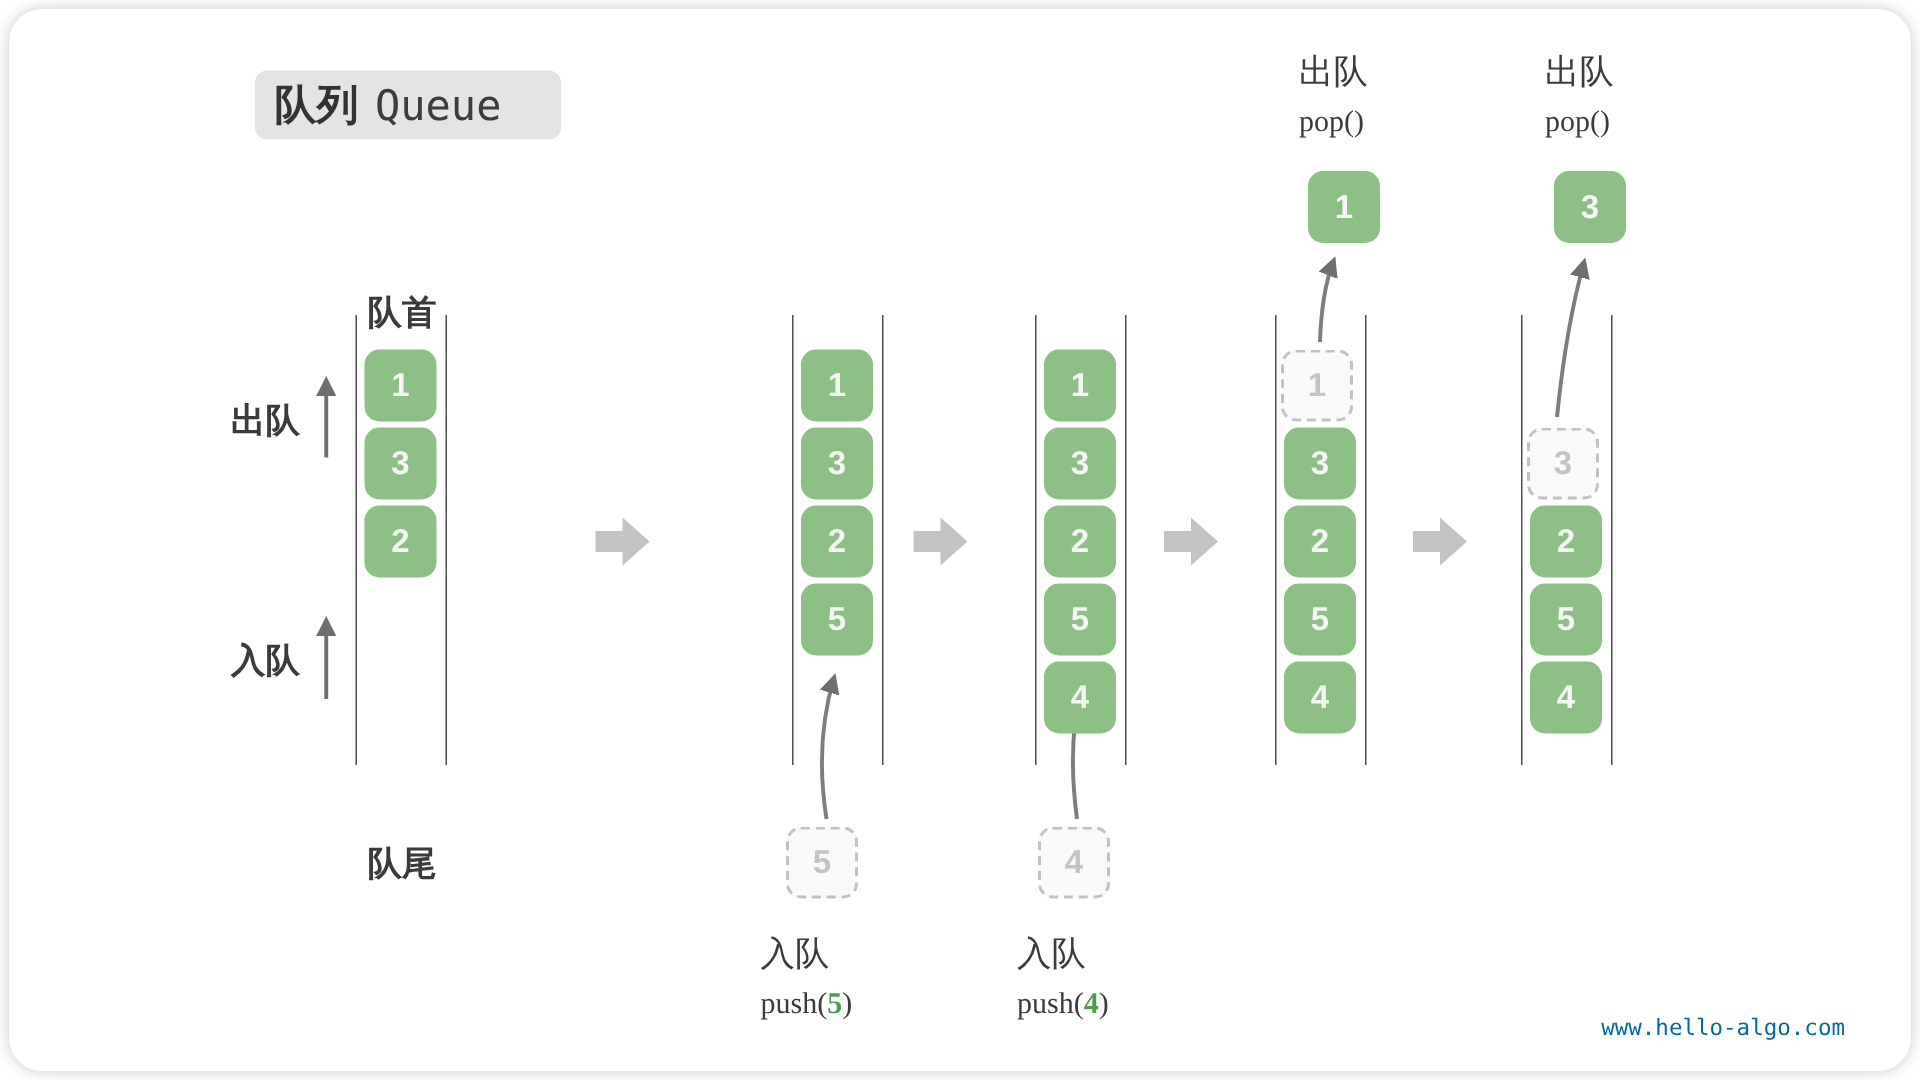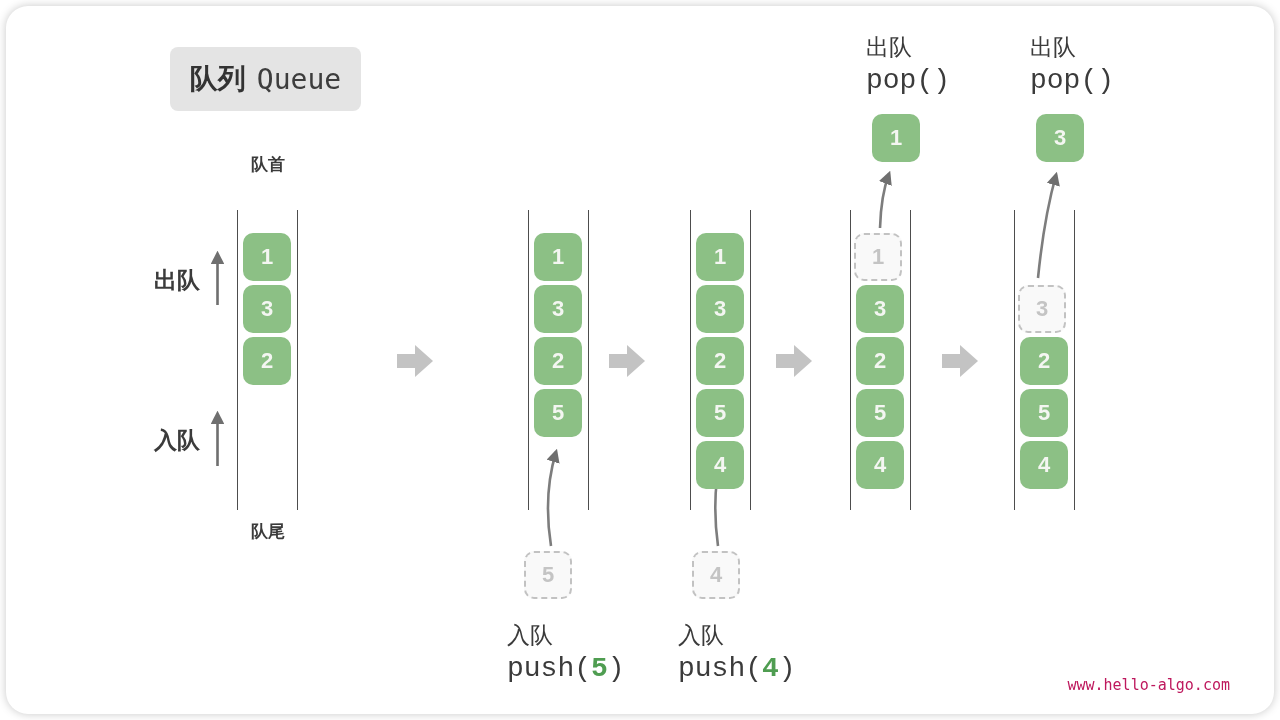--- a/index.html
+++ b/index.html
@@ -10,28 +10,28 @@
   }
   .card{
     position:absolute;left:6px;top:6px;right:6px;bottom:6px;
     background:#ffffff;border-radius:22px;
     box-shadow:0 0 10px rgba(0,0,0,0.22);
   }
   .overlay{position:absolute;left:0;top:0;width:1280px;height:720px;z-index:2;}
   .abs{position:absolute;z-index:3;}
 
   .title-box{
-    left:170px;top:47px;width:191px;height:64px;
+    left:170px;top:47px;width:191px;height:46px;
     background:#e4e4e4;border-radius:8px;
-    display:flex;align-items:center;justify-content:center;gap:11px;
+    display:flex;align-items:center;gap:11px;padding-left:13px;
   }
   .title-zh{font-weight:bold;font-size:28px;color:#333;}
   .title-en{font-family:"DejaVu Sans Mono",monospace;font-size:28px;color:#3d3d3d;}
 
-  .pin-label{font-weight:bold;font-size:17px;transform:translateX(-50%);white-space:nowrap;}
+  .pin-label{font-weight:bold;font-size:23px;transform:translateX(-50%);white-space:nowrap;margin-top:40px;}
   .side-label{font-weight:bold;font-size:23px;width:70px;text-align:right;white-space:nowrap;}
 
   .queue{
     width:61px;height:300px;box-sizing:border-box;
     border-left:1.5px solid #4d4d4d;border-right:1.5px solid #4d4d4d;
     top:210px;
   }
   .box{
     position:absolute;left:5px;width:48px;height:48px;border-radius:10px;
     background:#8cc085;color:#f4f6f2;
@@ -49,26 +49,26 @@
     font-size:22px;font-weight:600;}
 
   .staging{
     width:48px;height:48px;border-radius:10px;box-sizing:border-box;
     background:#f9f9f9;border:2px dashed #c2c2c2;color:#c4c4c4;
     display:flex;align-items:center;justify-content:center;
     font-size:22px;font-weight:600;top:551px;
   }
 
   .op-label{line-height:34px;font-size:23px;white-space:nowrap;}
-  .op-code{font-family:Liberation Mono, monospace;font-size:28px;color:#3b3b3b;}
+  .op-code{font-family:Liberation Serif, serif;font-size:20px;color:#3b3b3b;}
   .op-arg{color:#4f9d51;font-weight:bold;}
 
   .watermark{
     right:50px;top:676px;
-    font-family:"DejaVu Sans Mono",monospace;font-size:15px;color:#be185d;
+    font-family:"DejaVu Sans Mono",monospace;font-size:15px;color:#0369a1;
   }
 </style>
 </head>
 <body>
 
 <div id="canvas">
   <div class="card"></div>
 
   <svg class="overlay" width="1280" height="720" viewBox="0 0 1280 720">
     <defs>

